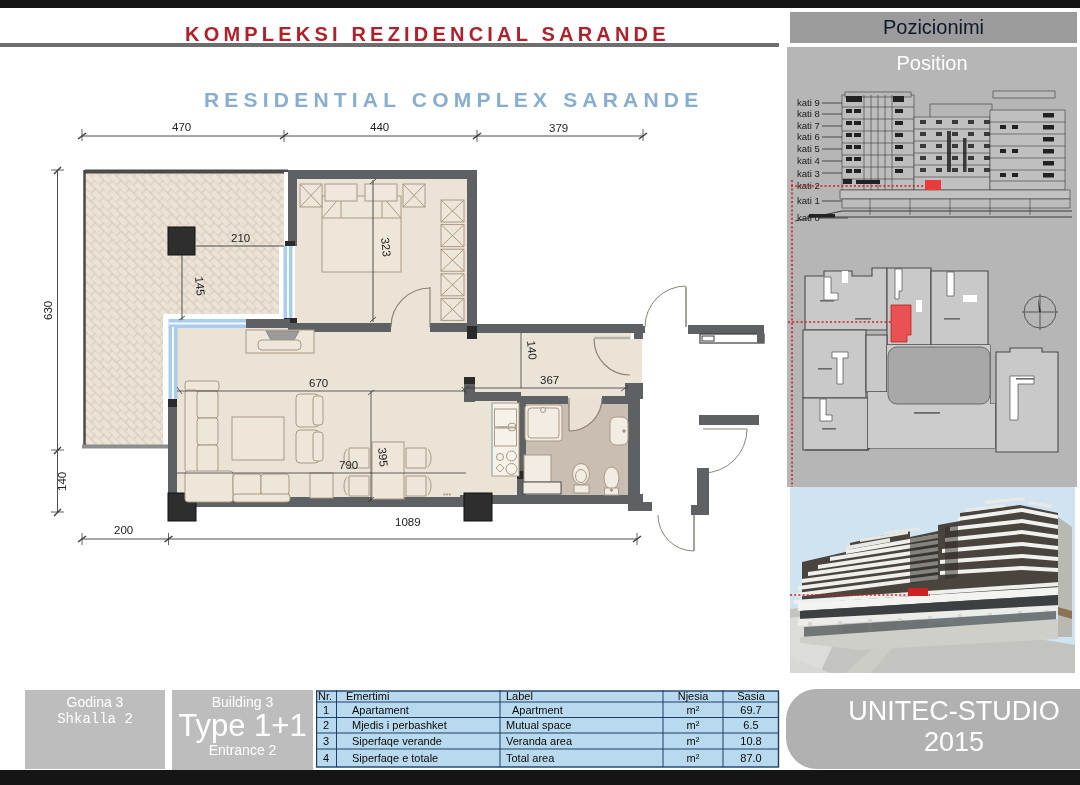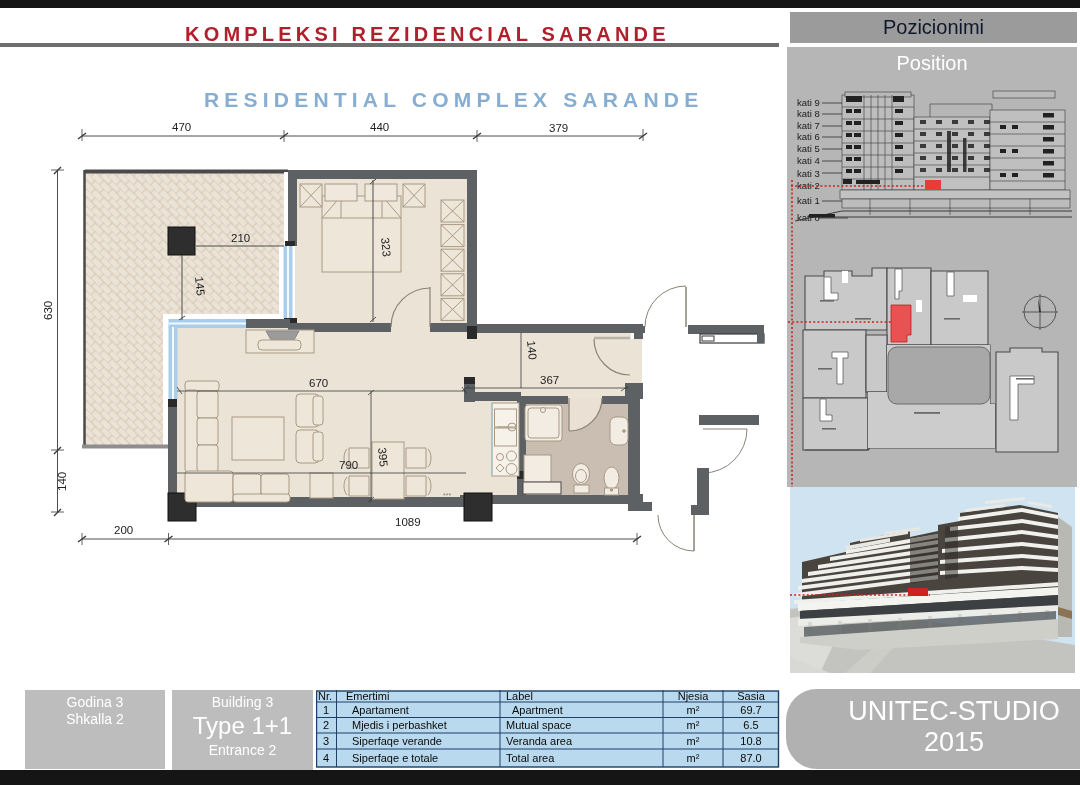--- a/index.html
+++ b/index.html
@@ -603,26 +603,26 @@
 
 <div class="abs" style="left:790px;top:712px;width:285px;color:#701a75;font-size:12px;text-align:center;">sarande_2015</div>
 
 <div class="abs" style="left:786px;top:689px;width:336px;height:80px;background:#b1b1b1;color:#ffffff;text-align:center;border-radius:31px;">
   <div style="font-size:27px;margin-top:7px;">UNITEC-STUDIO</div>
   <div style="font-size:27px;">2015</div>
 </div>
 
 <div class="abs" style="left:25px;top:690px;width:140px;height:79px;background:#bdbdbd;color:#ffffff;text-align:center;overflow:hidden;">
   <div style="font-size:14px;margin-top:4px;">Godina 3</div>
-  <div style="font-size:14px;margin-top:1px;">Shkalla 2</div>
+  <div style="font-size:14px;margin-top:1px;font-family:Liberation Mono, monospace;">Shkalla 2</div>
 </div>
 
 <div class="abs" style="left:172px;top:690px;width:141px;height:86px;background:#bdbdbd;color:#ffffff;text-align:center;overflow:hidden;">
   <div style="font-size:14px;margin-top:4px;">Building 3</div>
-  <div style="font-size:24px;line-height:31px;">Type 1+1</div>
+  <div style="font-size:31px;line-height:31px;">Type 1+1</div>
   <div style="font-size:14px;margin-top:1px;">Entrance 2</div>
 </div>
 
 <svg class="abs" style="left:316px;top:690px;" width="465" height="78" viewBox="0 0 465 78" xmlns="http://www.w3.org/2000/svg">
 <rect x="0.5" y="1" width="462" height="76" fill="#b9d9ee" stroke="#1c3f66" stroke-width="1.4"></rect>
 <g stroke="#1c3f66" stroke-width="1">
 <path d="M0,12 H463 M0,27.5 H463 M0,43 H463 M0,59 H463"></path>
 <path d="M20.5,0 V77 M184,0 V77 M347,0 V77 M407,0 V77"></path>
 </g>
 <g font-family="Liberation Sans" font-size="11" fill="#0a0a0a">

